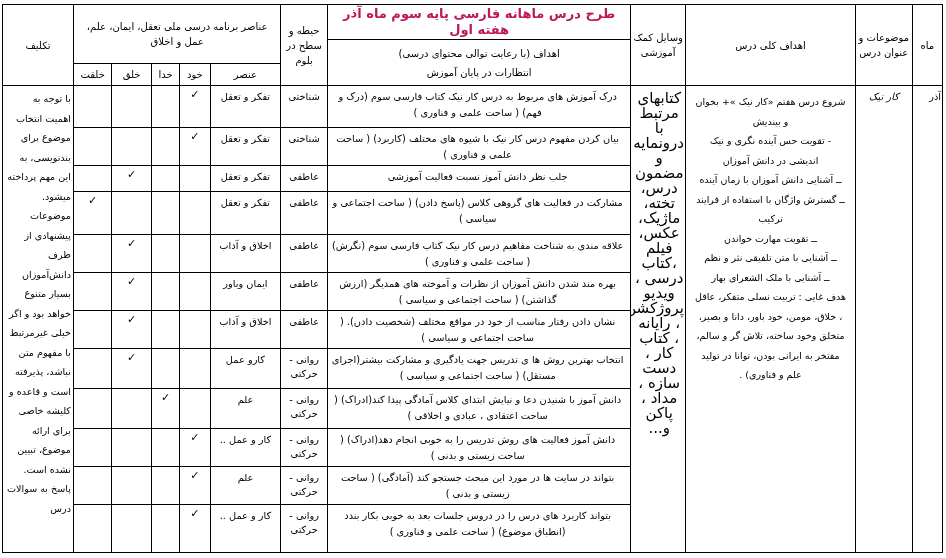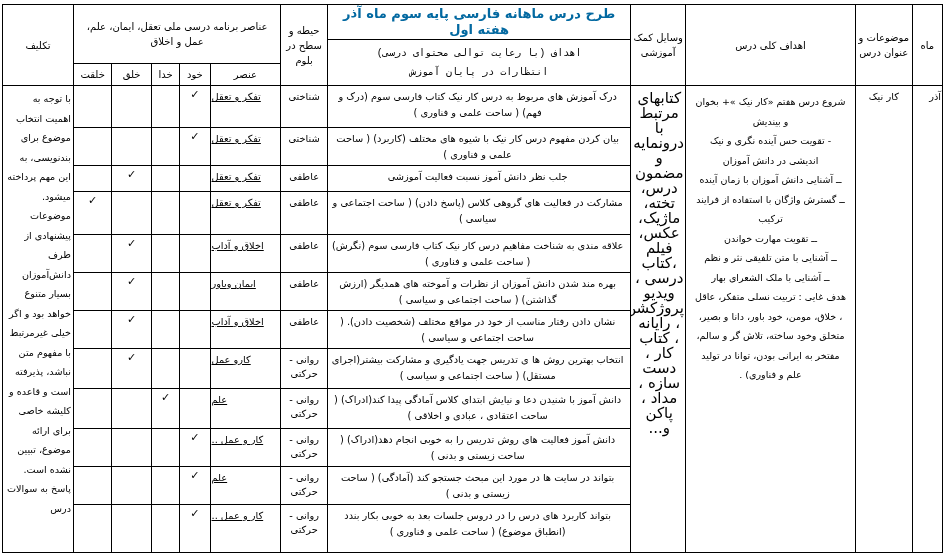--- a/index.html
+++ b/index.html
@@ -3,31 +3,31 @@
 <meta charset="utf-8">
 <style>
   html,body{margin:0;padding:0;background:#fff;}
   body{width:946px;height:558px;overflow:hidden;}
   .page{padding:4px 2px 0 2px;}
   table{border-collapse:collapse;table-layout:fixed;width:941px;direction:rtl;
         font-family:"DejaVu Sans",sans-serif;color:#000;}
   th,td{border:1px solid #000;font-weight:normal;overflow:hidden;box-sizing:border-box;}
   th{text-align:center;vertical-align:middle;font-size:10px;line-height:15px;padding:1px 2px;}
   td{vertical-align:top;font-size:9.8px;}
-  .title-cell{color:#0369a1;font-weight:bold;font-size:13px;line-height:16px;}
+  .title-cell{color:#be185d;font-weight:bold;font-size:13px;line-height:16px;}
   .subtitle-cell{vertical-align:middle;}
-  .subtitle-cell div{line-height:19px;font-size:10px;font-family:Liberation Mono, monospace;}
+  .subtitle-cell div{line-height:19px;font-size:10px;}
   .obj{text-align:center;padding:3px 6px 2px 3px;line-height:16px;}
   .bloom{text-align:center;padding-top:4px;line-height:14px;margin-left:42px;}
-  .elem{text-align:left;padding-top:4px;line-height:14px;text-decoration:underline;}
+  .elem{text-align:center;padding-top:4px;line-height:14px;}
   .chk{text-align:center;padding-top:2px;font-size:11px;}
   .center{text-align:center;}
   .vtop{vertical-align:top;}
   .monthcol{padding-top:5px;text-align:right;}
-  .topiccol{padding-top:5px;}
+  .topiccol{padding-top:5px;font-style:italic;}
   .goalscol{white-space:pre-line;line-height:19.5px;font-size:9.5px;padding:6px 2px;}
   .aidscol{line-height:15px;font-size:15px;padding:5px 2px;}
   .hwcol{line-height:19.5px;font-size:9.6px;padding:3px 2px;text-align:right;}
 </style>
 </head>
 <body>
 
 <div class="page">
 <table>
   <colgroup>

